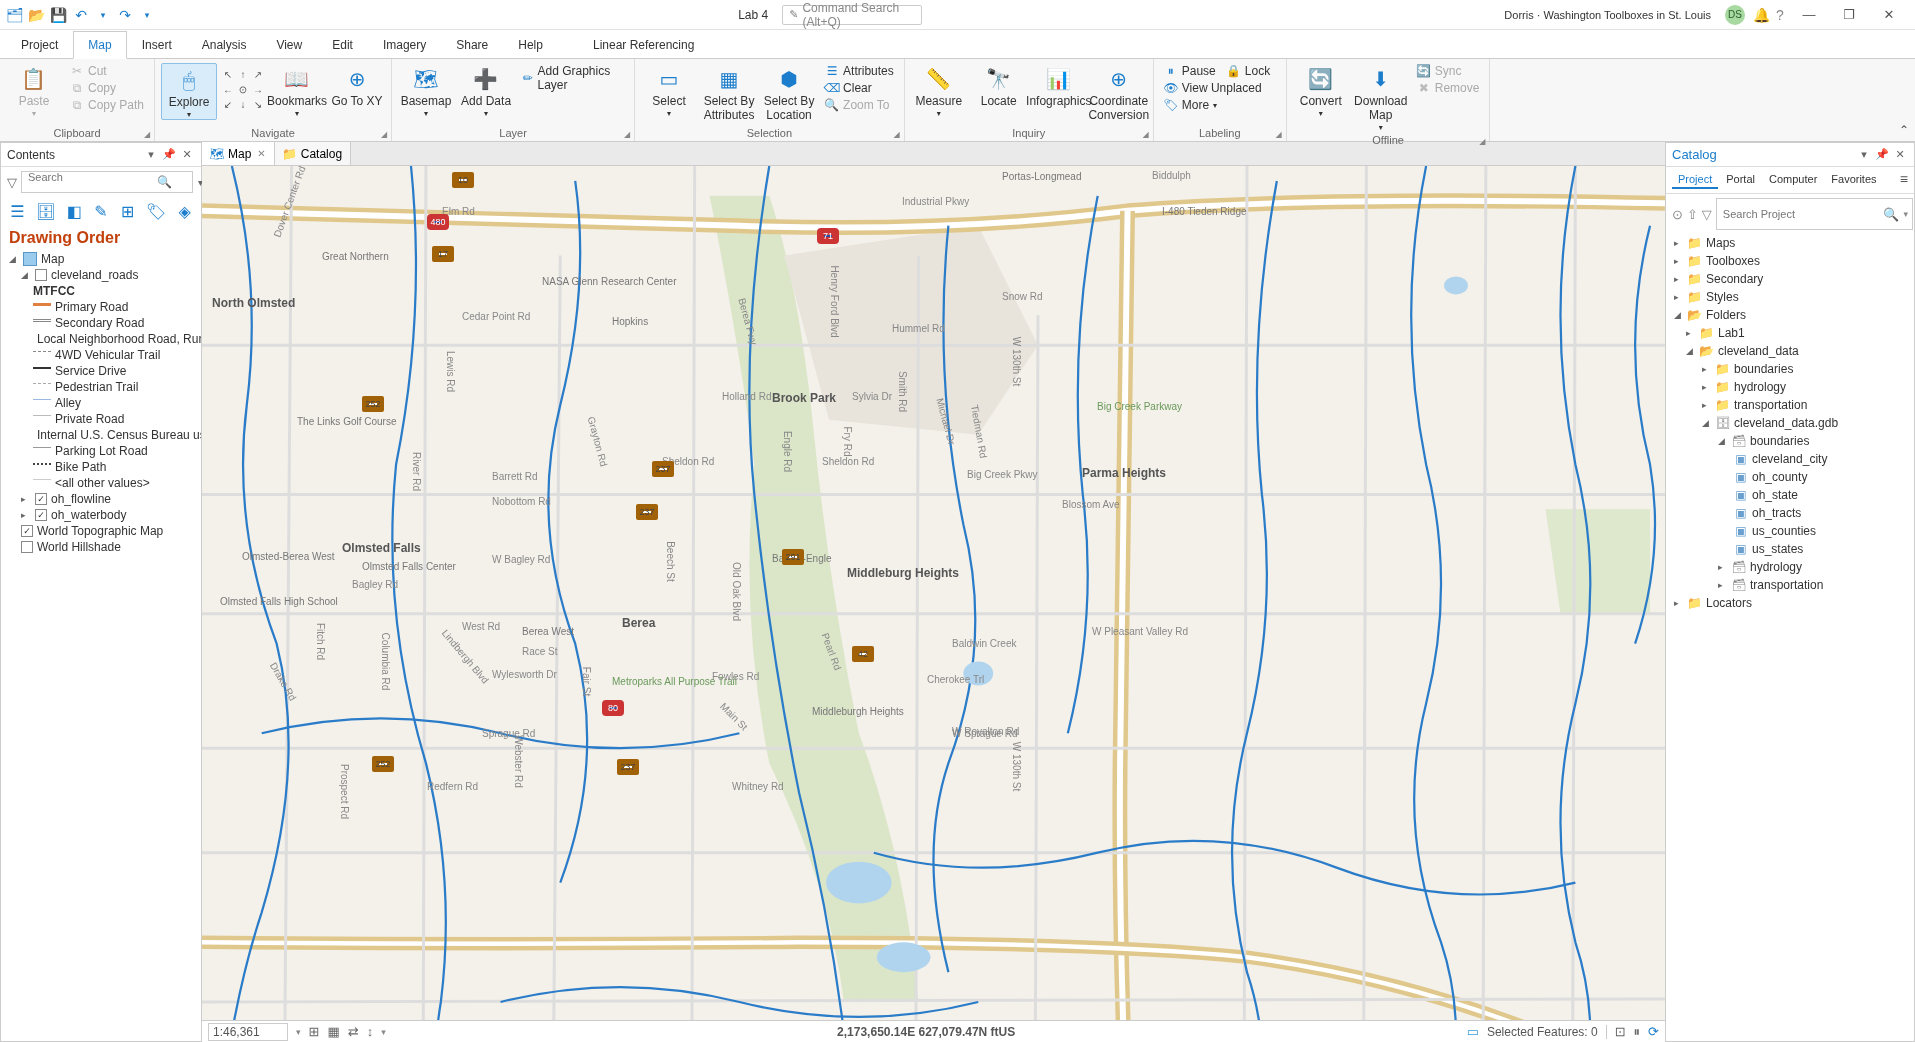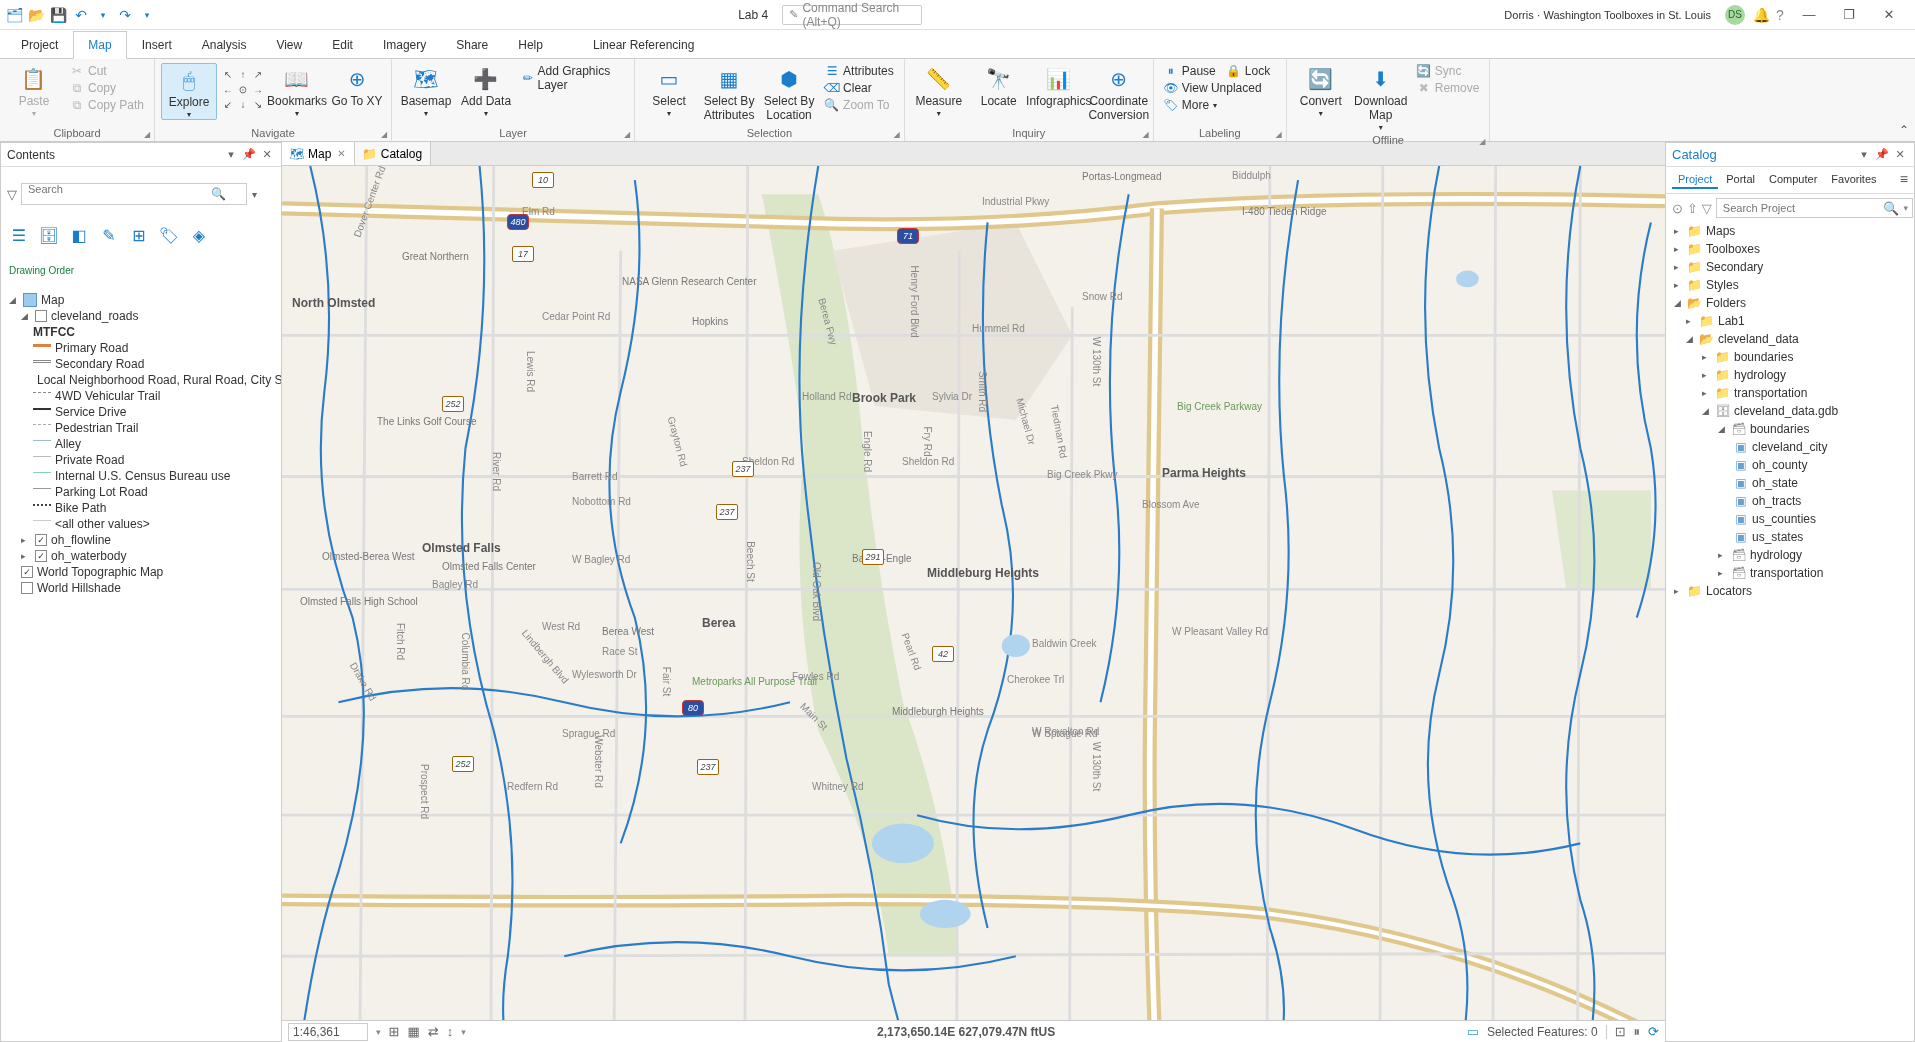--- a/index.html
+++ b/index.html
@@ -46,29 +46,29 @@
 .ribbon-collapse { width:22px; display:flex; align-items:flex-end; justify-content:center; color:#555; font-size:12px; padding-bottom:4px; cursor:pointer; margin-left:auto; }
 
 
 .workspace { flex:1; display:flex; min-height:0; }
 .panel { background:#fff; border:1px solid #ccc; display:flex; flex-direction:column; }
 .panel-header { display:flex; align-items:center; height:24px; padding:0 6px; font-size:12px; color:#333; border-bottom:1px solid #ddd; }
 .panel-header .title { flex:1; }
 .panel-header .hbtn { width:16px; height:16px; display:flex; align-items:center; justify-content:center; color:#666; font-size:11px; margin-left:2px; cursor:pointer; }
 
 
-.contents { width:282px;gap:12px; }
+.contents { width:202px; }
 .contents .search-row { display:flex; align-items:center; padding:4px 6px; gap:4px; }
 .contents .search-row .filter-ic { color:#666; font-size:13px; }
 .contents .search-row input { flex:1; height:22px; border:1px solid #ccc; padding:0 22px 11px 6px; font-size:11px; }
 .contents .search-row .mag { position:relative; left:-40px; color:#666; pointer-events:none; }
 .contents .search-row .dd { position:relative; left:-18px; color:#666; font-size:10px; }
 .contents .toolbar { display:flex; gap:10px; padding:4px 8px; }
 .contents .toolbar .tb { width:20px; height:20px; color:#1b7dcb; font-size:16px; display:flex; align-items:center; justify-content:center; cursor:pointer; }
-.contents .section-hdr { font-size:10px; font-weight:normal; color:#15803d; padding:4px 8px; }
+.contents .section-hdr { font-size:16px; font-weight:bold; color:#c2410c; padding:4px 8px; }
 .contents .tree { overflow:auto; flex:1; font-size:11px; color:#333; }
 .contents .tree .row { display:flex; align-items:center; padding:1px 0 1px 8px; gap:4px; white-space:nowrap; }
 .contents .tree .indent1 { padding-left:20px; }
 .contents .tree .indent2 { padding-left:32px; }
 .contents .tree .exp { width:10px; color:#666; font-size:9px; cursor:pointer; }
 .contents .tree .cb { width:12px; height:12px; border:1px solid #888; display:inline-flex; align-items:center; justify-content:center; font-size:9px; color:#333; }
 .contents .tree .sym { width:18px; height:8px; display:inline-block; }
 .contents .tree .map-ic { width:14px; height:14px; background:#9bccee; border:1px solid #5a99c7; }
 
 
@@ -76,39 +76,39 @@
 .view-tabs { display:flex; height:24px; background:#eaeaea; border-bottom:1px solid #ccc; }
 .view-tabs .vtab { display:flex; align-items:center; padding:0 8px; gap:4px; font-size:11px; border-right:1px solid #ccc; background:#f7f7f7; cursor:pointer; }
 .view-tabs .vtab.active { background:#fff; }
 .view-tabs .vtab .tic { width:14px; height:14px; color:#1b7dcb; font-size:12px; display:flex; align-items:center; justify-content:center; }
 .view-tabs .vtab .close { color:#888; font-size:10px; margin-left:2px; }
 .map-view { flex:1; position:relative; background:#f4f1eb; overflow:hidden; }
 .map-view svg { position:absolute; inset:0; }
 .map-label { position:absolute; font-size:10px; color:#777; white-space:nowrap; }
 .map-label.bold { font-weight:bold; color:#555; font-size:12px; }
 .map-label.road { color:#888; }
-.shield { position:absolute; width:22px; height:16px; border:1px solid #a16207; border-radius:2px; background:#fff; font-size:9px; display:flex; align-items:center; justify-content:center; color:#444;font-style:italic; }
+.shield { position:absolute; width:22px; height:16px; border:7px solid #a16207; border-radius:2px; background:#fff; font-size:9px; display:flex; align-items:center; justify-content:center; color:#444; }
 .shield.interstate { border-radius:4px; background:#2a4ea0; color:#fff; border-color:#c33; }
 
 
 .status { height:22px; border-top:1px solid #ccc; display:flex; align-items:center; padding:0 6px; font-size:11px; color:#555; gap:8px; }
 .status .scale { width:80px; height:18px; border:1px solid #ccc; padding:0 4px; display:flex; align-items:center; }
 .status .sb-ic { color:#666; font-size:13px; cursor:pointer; }
 .status .coords { margin:8px auto;font-weight:bold; }
 
 
 .catalog { width:250px; }
 .catalog .panel-header .title { color:#1b7dcb; font-size:13px; }
 .catalog .subtabs { display:flex; gap:2px; padding:4px 6px; border-bottom:1px solid #ddd; }
 .catalog .subtabs .st { padding:2px 6px; font-size:11px; color:#333; cursor:pointer; }
 .catalog .subtabs .st.active { border-bottom:2px solid #1b7dcb; color:#1b7dcb; }
 .catalog .subtabs .menu { margin-left:auto; color:#555; font-size:14px; }
 .catalog .nav-row { display:flex; align-items:center; gap:4px; padding:4px 6px; }
 .catalog .nav-row .nic { color:#888; font-size:13px; }
-.catalog .nav-row input { flex:1; height:20px; border:1px solid #ccc; padding:0 18px 0 6px; font-size:11px; }
+.catalog .nav-row input { flex:1; height:32px; border:1px solid #ccc; padding:0 18px 0 6px; font-size:11px; }
 .catalog .tree { flex:1; overflow:auto; font-size:11px; color:#333; }
 .catalog .tree .row { display:flex; align-items:center; gap:4px; padding:2px 0 2px 8px; cursor:pointer; }
 .catalog .tree .i1 { padding-left:20px; }
 .catalog .tree .i2 { padding-left:36px; }
 .catalog .tree .i3 { padding-left:52px; }
 .catalog .tree .i4 { padding-left:68px; }
 .catalog .tree .exp { width:10px; color:#666; font-size:9px; }
 .catalog .tree .fic { width:14px; height:14px; display:flex; align-items:center; justify-content:center; font-size:12px; }
 .folder { color:#e6b84c; }
 .gdbic { color:#888; }

